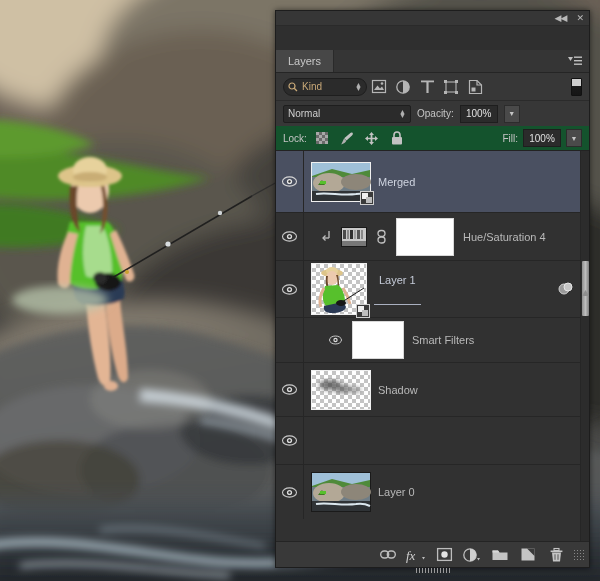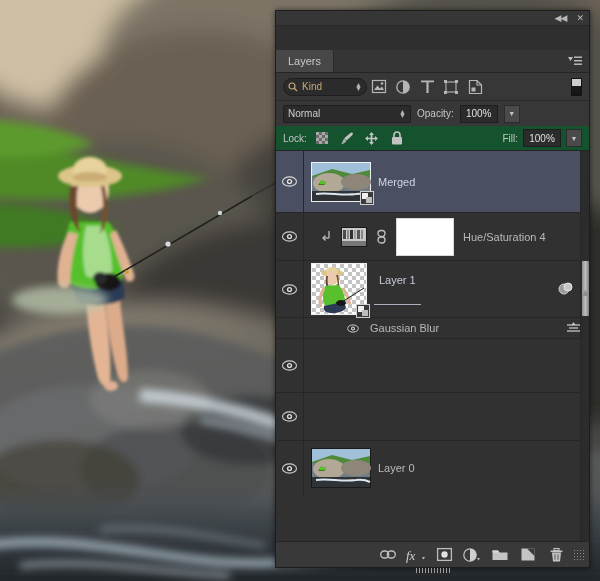--- a/index.html
+++ b/index.html
@@ -522,49 +522,62 @@
           </div>
           <span class="layer-name renaming">Layer 1</span>
           <div class="spacer"></div>
           <svg width="17" height="14" viewBox="0 0 17 14" style="margin-right:14px">
             <circle cx="6" cy="7" r="5" fill="#9a9a9a" stroke="#d0d0d0" stroke-width="1"></circle>
             <circle cx="10" cy="5" r="4" fill="#c6c6c6" stroke="#e6e6e6" stroke-width="1"></circle>
           </svg>
         </div>
       </div>
 
-
-      <div class="sf-row" style="height:21px">
+      <div class="sf-row" style="height:45px">
         <div class="sf-indent"></div>
-        <div class="sf-body" style="padding-left:40px; padding-right:8px">
+        <div class="sf-body">
           <div class="sf-eye">
-            <svg width="12" height="9" viewBox="0 0 12 9">
-              <ellipse cx="6" cy="4.5" rx="5.4" ry="3.6" fill="none" stroke="#c9c9c9" stroke-width="1"></ellipse>
-              <circle cx="6" cy="4.5" r="2" fill="#dcdcdc"></circle>
-              <circle cx="6" cy="4.5" r="0.9" fill="#303030"></circle>
+            <svg width="13" height="10" viewBox="0 0 13 10">
+              <ellipse cx="6.5" cy="5" rx="6" ry="4" fill="none" stroke="#c9c9c9" stroke-width="1"></ellipse>
+              <circle cx="6.5" cy="5" r="2.2" fill="#dcdcdc"></circle>
+              <circle cx="6.5" cy="5" r="1" fill="#303030"></circle>
             </svg>
           </div>
-          <span class="sf-label">Gaussian Blur</span>
-          <div class="spacer"></div>
-          <svg width="15" height="12" viewBox="0 0 15 12">
-            <line x1="1" y1="3" x2="14" y2="3" stroke="#c6c6c6" stroke-width="1.3"></line>
-            <line x1="3" y1="6" x2="12" y2="6" stroke="#c6c6c6" stroke-width="1.3"></line>
-            <line x1="1" y1="9" x2="14" y2="9" stroke="#c6c6c6" stroke-width="1.3"></line>
-            <path d="M7.5,0 L9.5,3 L5.5,3 Z" fill="#c6c6c6"></path>
-          </svg>
-        </div>
-      </div>
+          <div class="mask-thumb" style="width:52px;height:38px"></div>
+          <span class="sf-label">Smart Filters</span>
+        </div>
+      </div>
+
 
       <div class="layer-row" style="height:54px">
         <div class="eye-cell">
           <svg width="15" height="11" viewBox="0 0 15 11">
             <ellipse cx="7.5" cy="5.5" rx="7" ry="4.6" fill="none" stroke="#c9c9c9" stroke-width="1.1"></ellipse>
             <circle cx="7.5" cy="5.5" r="2.6" fill="#dcdcdc"></circle>
             <circle cx="7.5" cy="5.5" r="1.2" fill="#303030"></circle>
           </svg>
+        </div>
+        <div class="row-body">
+          <div class="thumb" style="width:60px;height:40px">
+            <div class="chk" style="width:58px;height:38px;position:relative">
+              <svg width="58" height="38" viewBox="0 0 58 38" style="position:absolute;left:0;top:0">
+                <defs>
+                    <filter id="shblur">
+                      <feGaussianBlur stdDeviation="2.6"></feGaussianBlur>
+                    </filter>
+                  </defs>
+                <g filter="url(#shblur)" opacity=".78">
+                  <ellipse cx="18" cy="14" rx="11" ry="5" fill="#4a4a4a"></ellipse>
+                  <ellipse cx="31" cy="18" rx="9" ry="4" fill="#5a5a5a"></ellipse>
+                  <ellipse cx="43" cy="19" rx="6" ry="3" fill="#7a7a7a"></ellipse>
+                </g>
+              </svg>
+            </div>
+          </div>
+          <span class="layer-name">Shadow</span>
         </div>
       </div>
 
       <div class="layer-row" style="height:48px">
         <div class="eye-cell">
           <svg width="15" height="11" viewBox="0 0 15 11">
             <ellipse cx="7.5" cy="5.5" rx="7" ry="4.6" fill="none" stroke="#c9c9c9" stroke-width="1.1"></ellipse>
             <circle cx="7.5" cy="5.5" r="2.6" fill="#dcdcdc"></circle>
             <circle cx="7.5" cy="5.5" r="1.2" fill="#303030"></circle>
           </svg>

